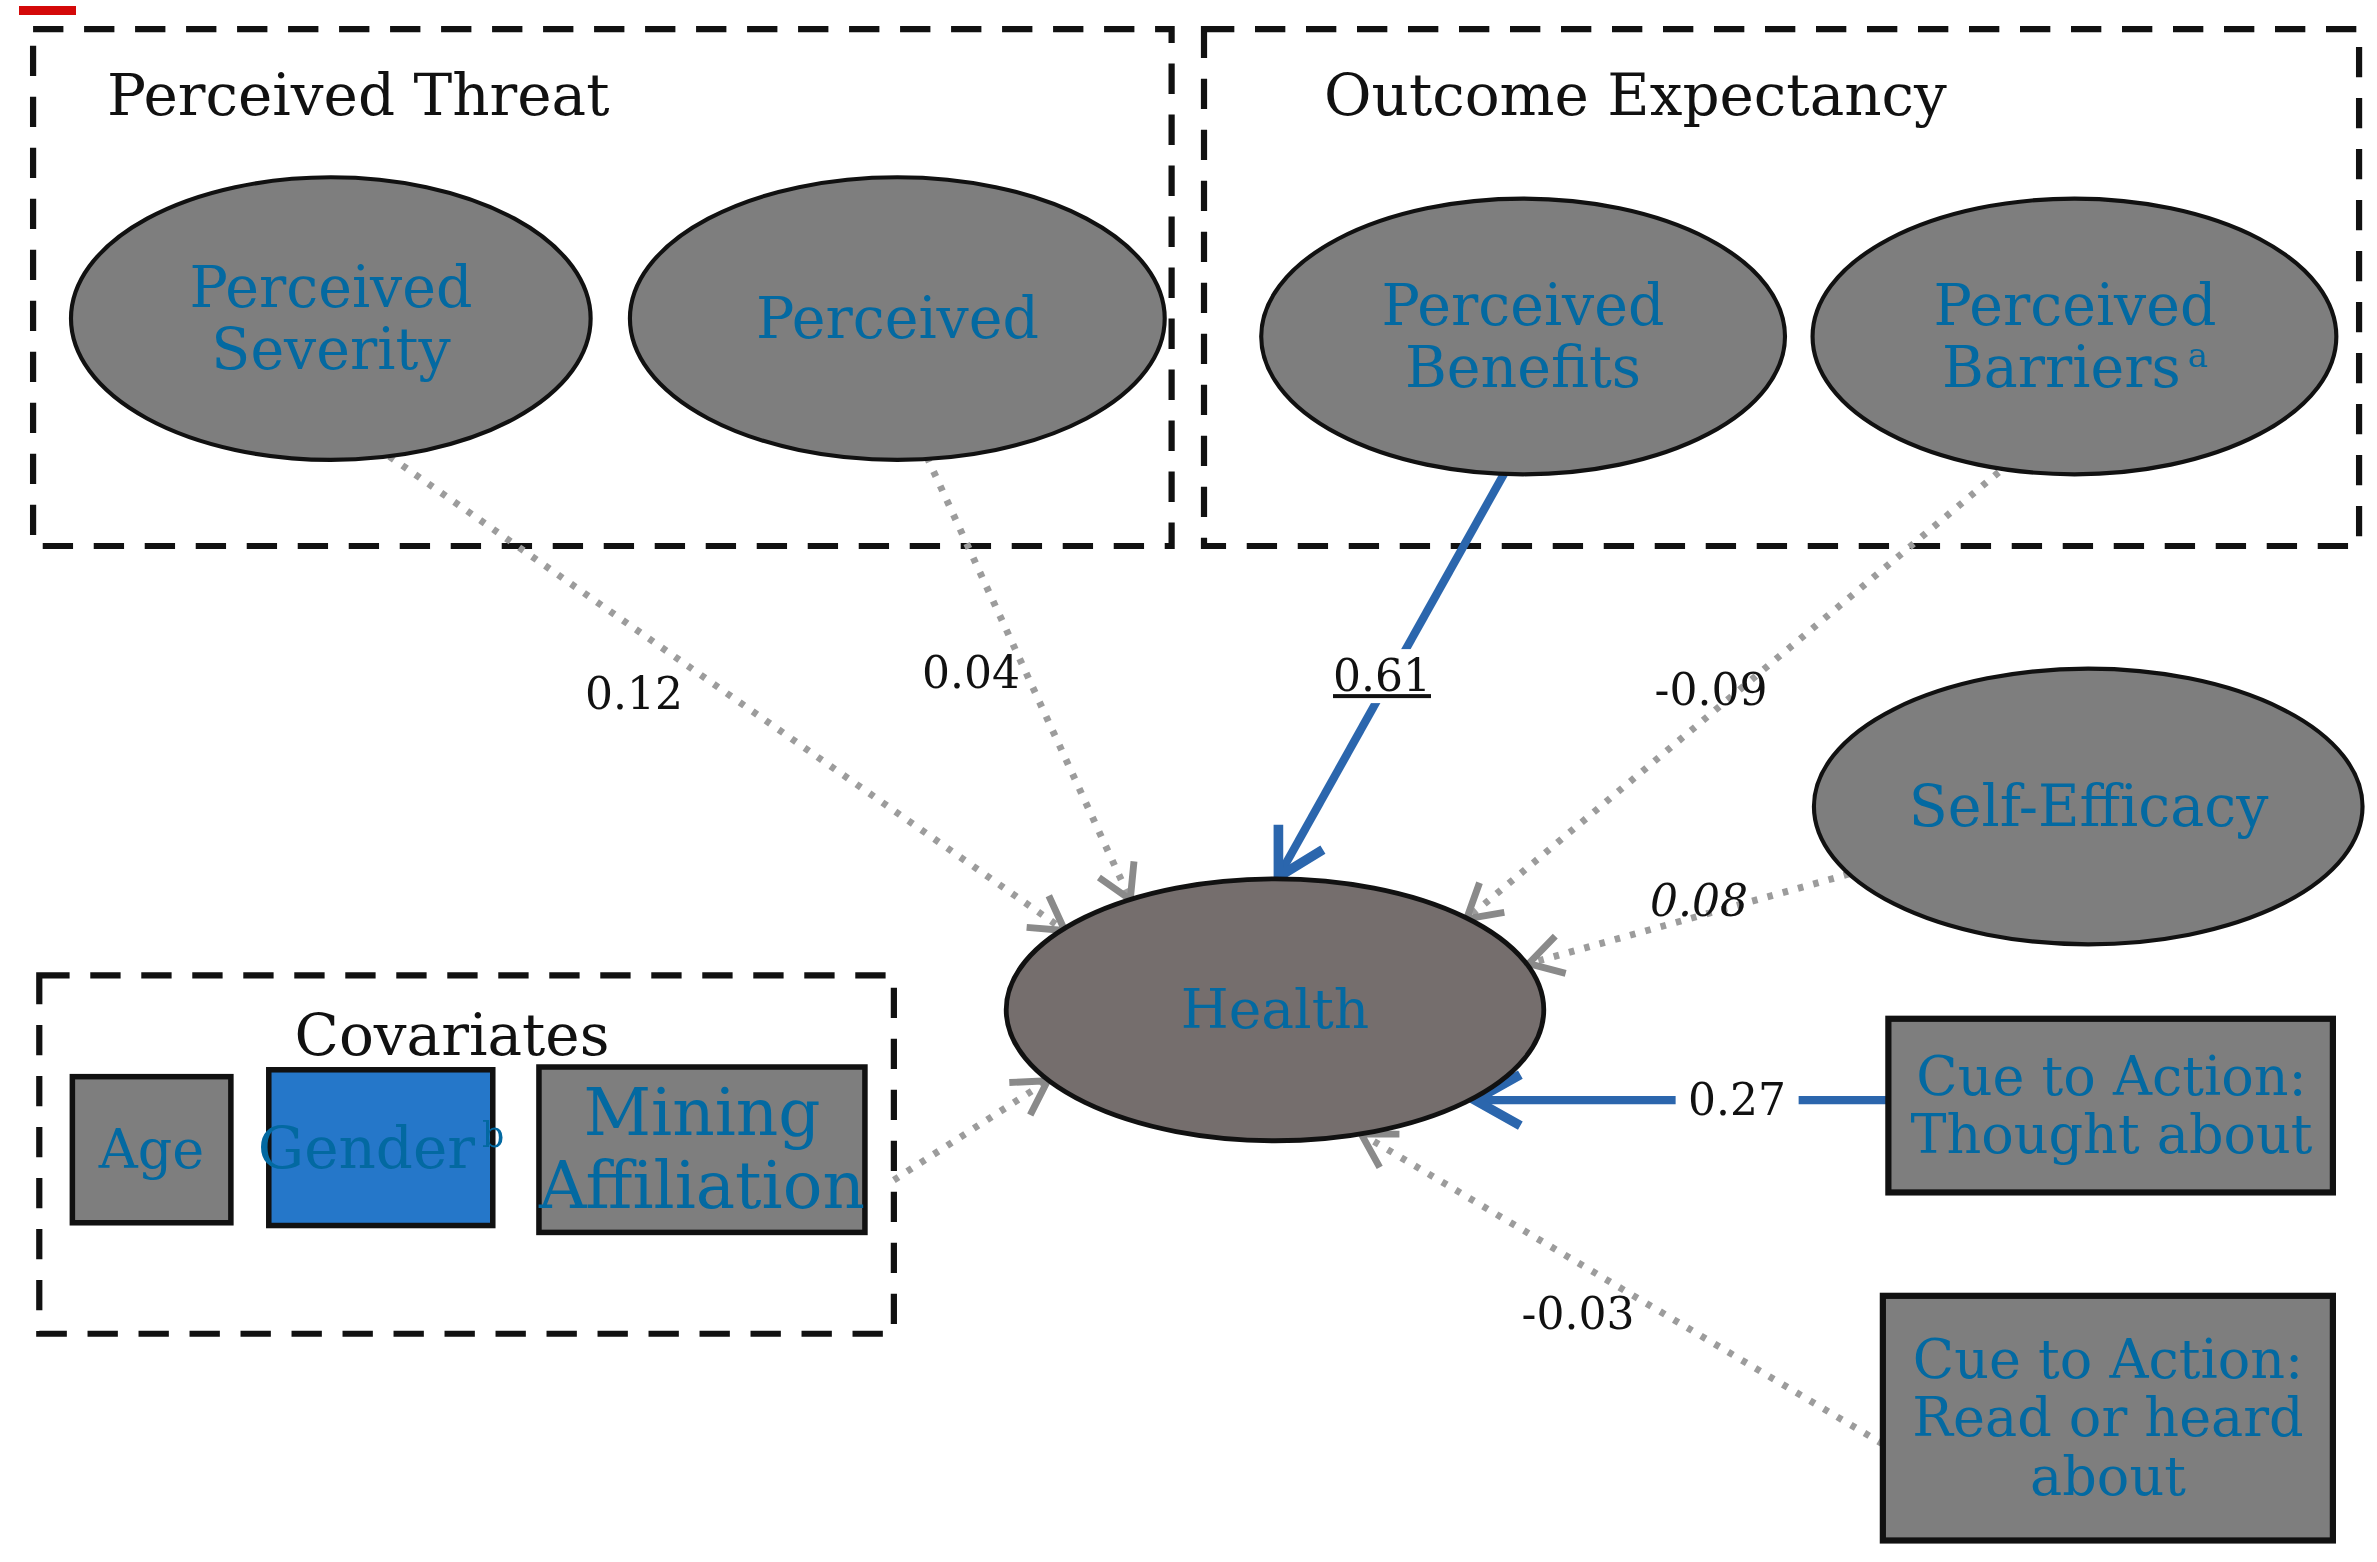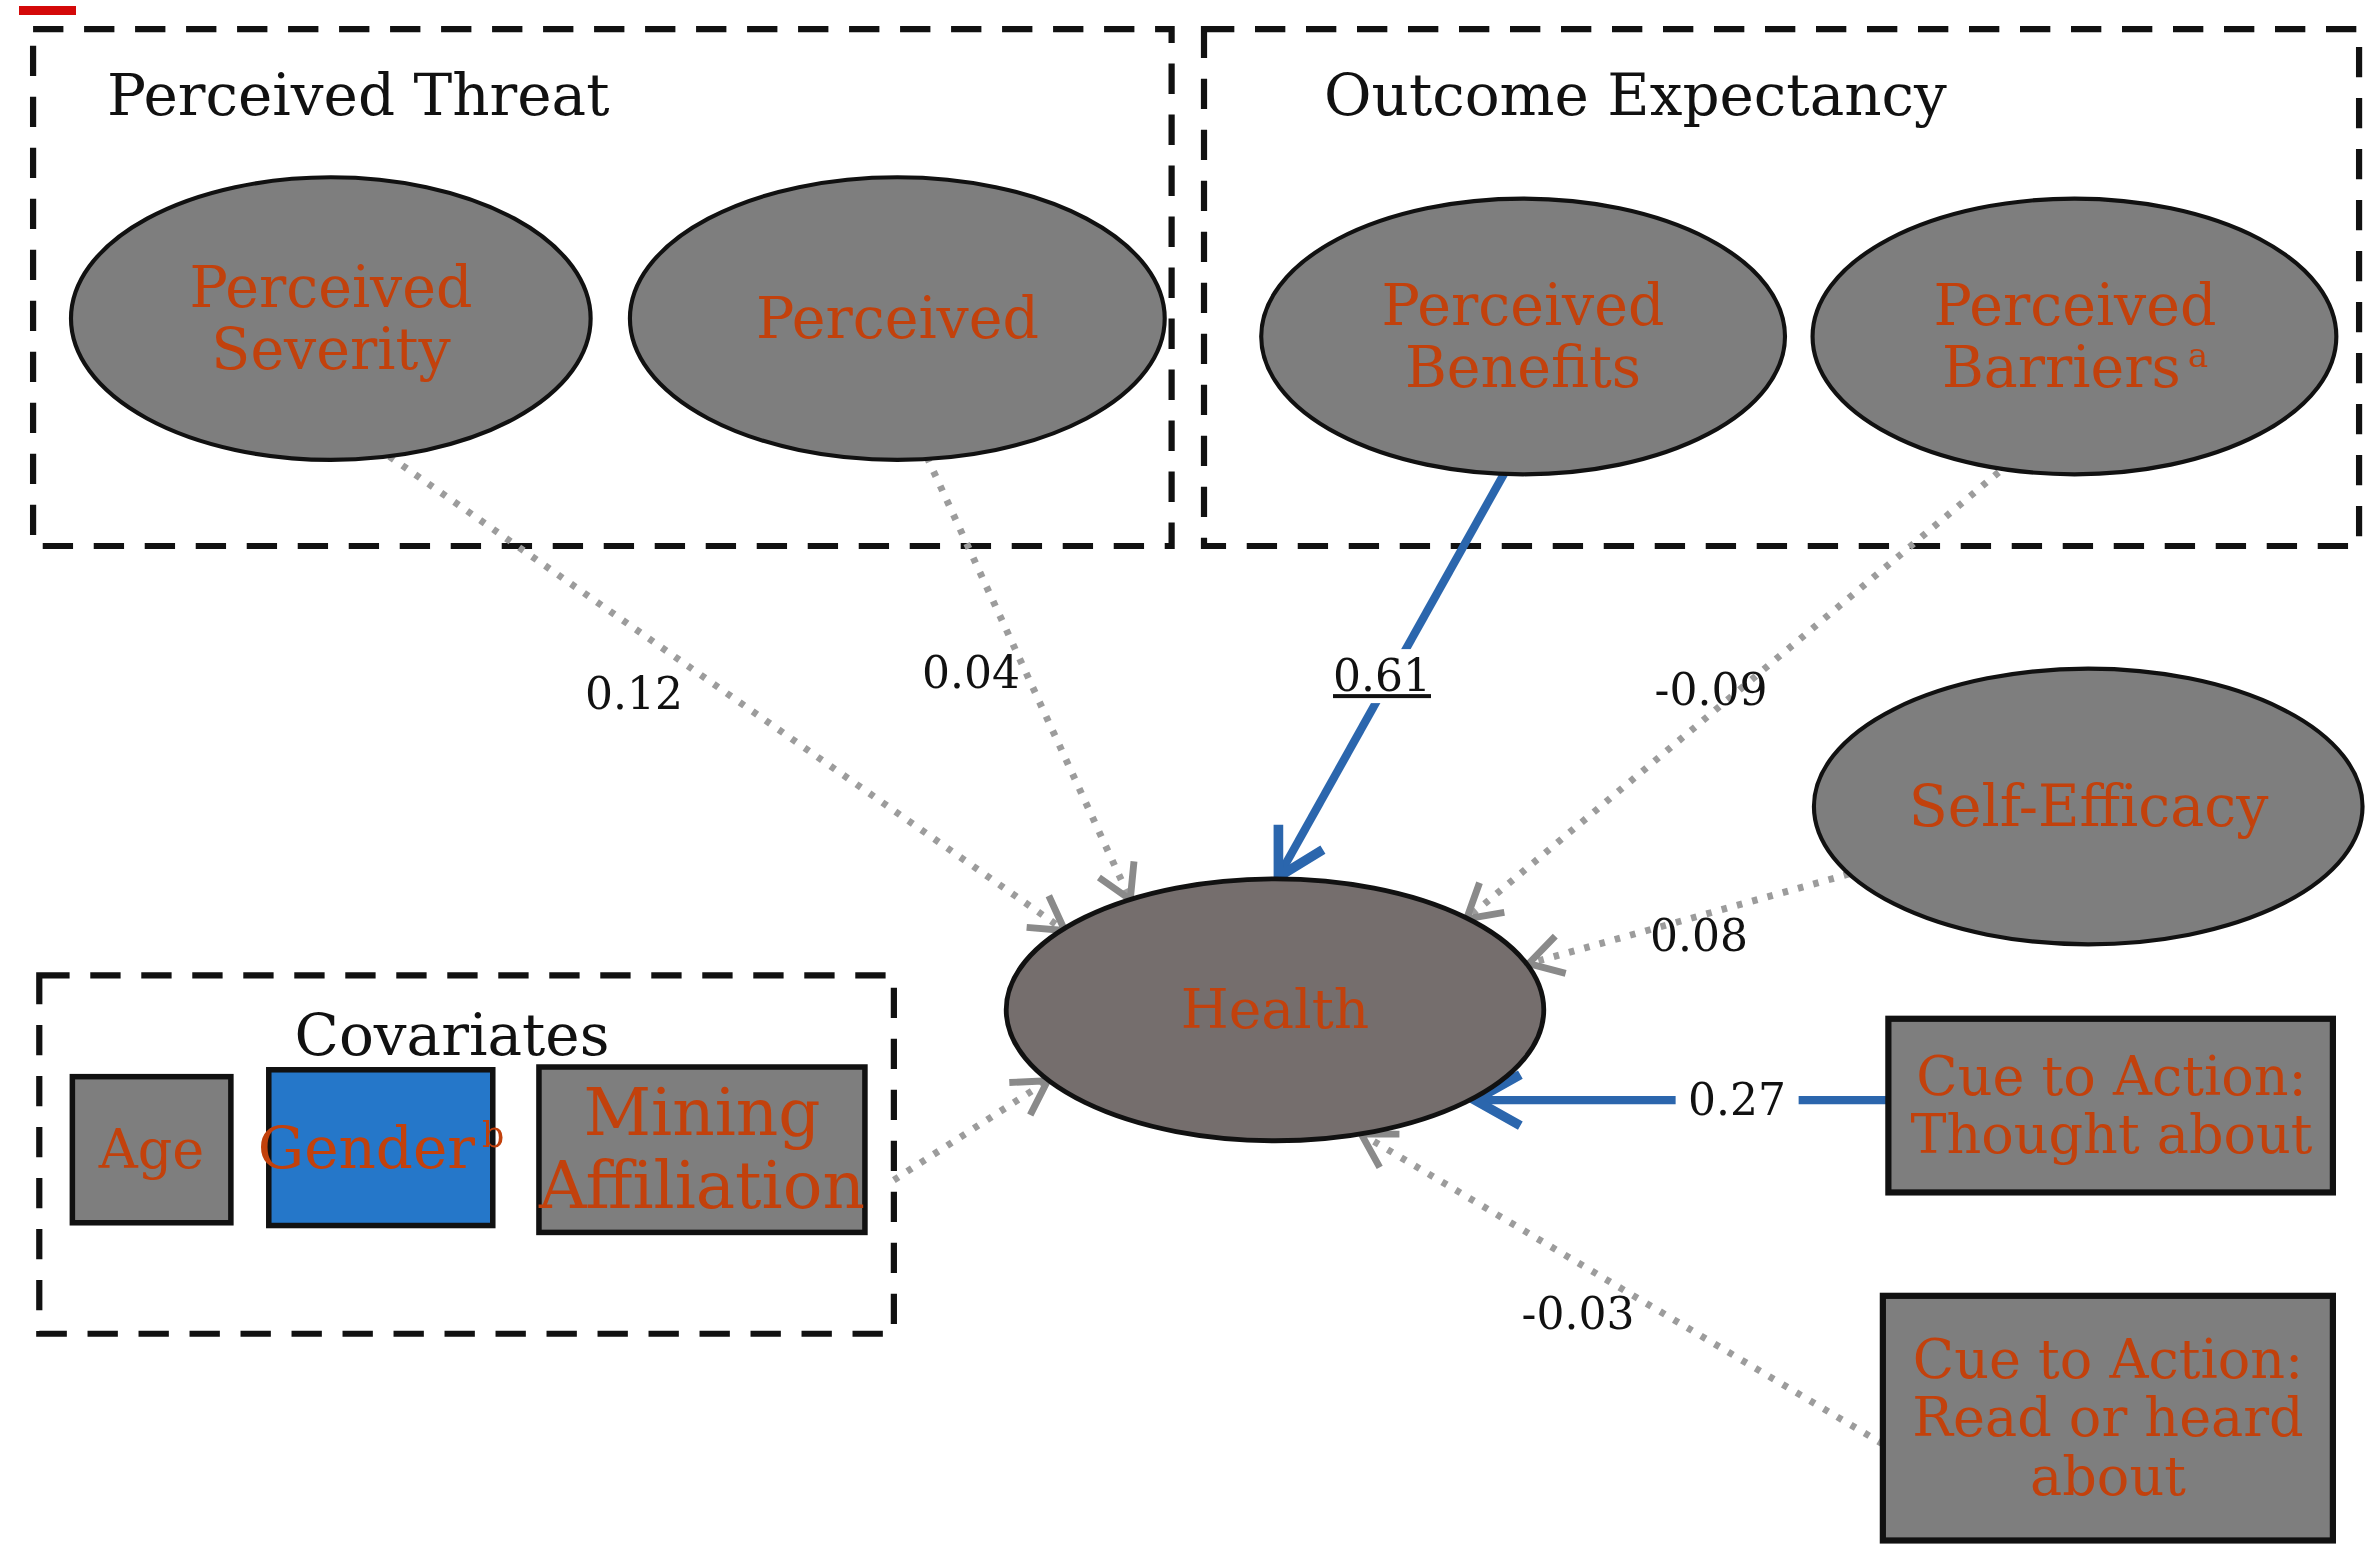--- a/index.html
+++ b/index.html
@@ -2,21 +2,21 @@
 <html style="font-size:11px"><head>
 <meta charset="utf-8">
 <style>
   html,body{margin:0;padding:0;background:#ffffff;}
   #canvas{
     position:relative;width:2377px;height:1562px;background:#ffffff;overflow:hidden;
     font-family:"DejaVu Serif","Liberation Serif",serif;
   }
   #shapes{position:absolute;left:0;top:0;}
   .txt{position:absolute;display:flex;flex-direction:column;align-items:center;justify-content:center;
-       text-align:center;color:#c2410c;font-size:57px;line-height:1.08;pointer-events:none;}
+       text-align:center;color:#0369a1;font-size:57px;line-height:1.08;pointer-events:none;}
   .txt .ln{white-space:nowrap;}
   .txt sup{font-size:0.6em;vertical-align:super;margin-left:6.9px;line-height:0;}
   .sectionTitle{position:absolute;color:#111111;font-size:58px;white-space:nowrap;}
   .coef{position:absolute;transform:translate(-50%,-50%);color:#111111;font-size:44px;white-space:nowrap;}
   .coef.onLine{background:#ffffff;padding:1.4px 12.4px;}
   .artifact{position:absolute;background:#d40909;}
 </style>
 </head>
 <body>
 
@@ -113,18 +113,18 @@
 
   <div class="txt" style="left:539px;top:1067px;width:326px;height:165px;font-size:66px;line-height:1.1;">
     <span class="ln">Mining</span>
     <span class="ln">Affiliation</span>
   </div>
 
   <div class="coef" style="left:634px;top:693px;">0.12</div>
   <div class="coef" style="left:971px;top:672px;">0.04</div>
   <div class="coef onLine" style="left:1382px;top:676px;text-decoration:underline;">0.61</div>
   <div class="coef" style="left:1711px;top:689px;">-0.09</div>
-  <div class="coef" style="left:1699px;top:935px;">0.08</div>
+  <div class="coef" style="left:1699px;top:900px;font-style:italic;">0.08</div>
   <div class="coef onLine" style="left:1737px;top:1100px;">0.27</div>
   <div class="coef" style="left:1578px;top:1313px;">-0.03</div>
 
 </div>
 
 
 </body></html>

